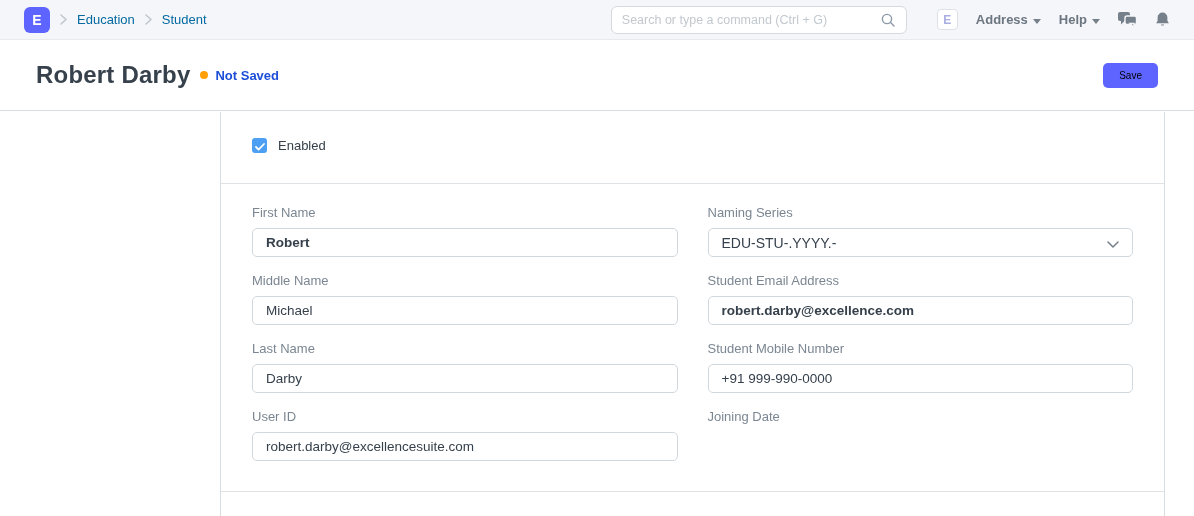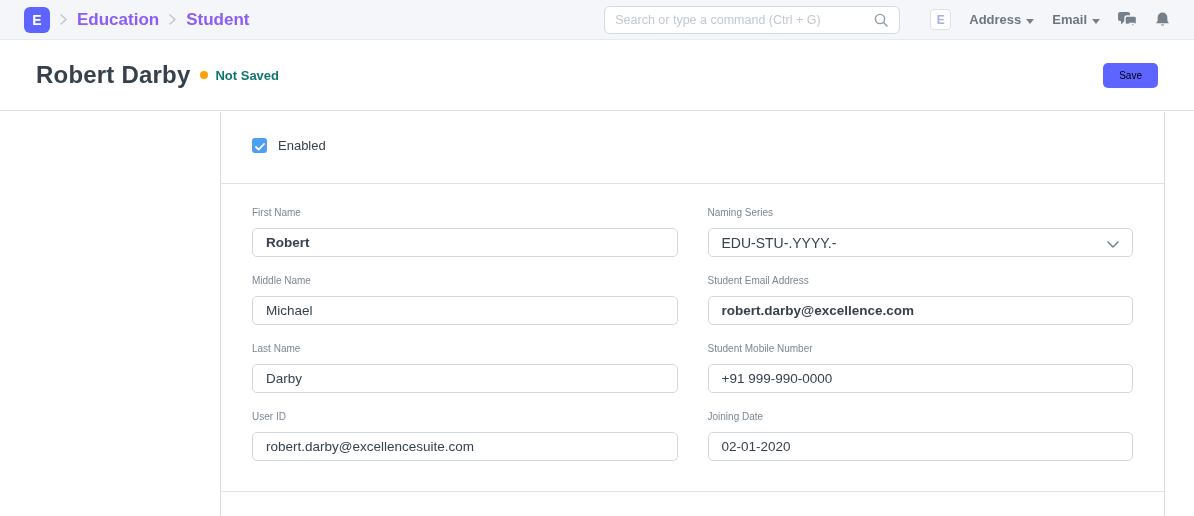--- a/index.html
+++ b/index.html
@@ -14,21 +14,21 @@
     height:40px; display:flex; align-items:center; padding:0 24px;
     background:#f5f6f9; border-bottom:1px solid #e8ebee;
   }
   .nav-left { display:flex; align-items:center; gap:10px; }
   .logo {
     width:26px; height:26px; border-radius:6px; background:#5e64ff;
     display:flex; align-items:center; justify-content:center;
     color:#fff; font-size:14px; font-weight:700; cursor:pointer;
   }
   .crumb-sep { display:flex; align-items:center; }
-  .crumb { font-size:17px; font-weight:700; color:#8b5cf6; cursor:pointer; }
+  .crumb { font-size:13px; font-weight:400; color:#0369a1; cursor:pointer; }
 
   .search-wrap {
     margin-left:auto; margin-right:30px; width:296px; height:28px;
     background:#fff; border:1px solid #d4dade; border-radius:6px;
     display:flex; align-items:center; padding:6px 10px;
   }
   .search-wrap input {
     flex:1; border:none; outline:none; font-size:12.5px; color:#36414c;
     font-family:inherit; background:transparent;
   }
@@ -45,21 +45,21 @@
   .nav-icon { display:flex; align-items:center; cursor:pointer; }
 
   
   .page-head {
     height:71px; display:flex; align-items:center; padding:0 36px;
     background:#fff; border-bottom:1px solid #d9dee2;
   }
   .page-title { font-size:24px; font-weight:700; color:#36414c; letter-spacing:.2px; }
   .indicator-dot { width:8px; height:8px; border-radius:50%; background:#ffa00a;
     margin-left:10px; margin-right:7px; }
-  .status-text { font-size:13px; font-weight:600; color:#0f766e; }
+  .status-text { font-size:13px; font-weight:600; color:#1d4ed8; }
   .save-btn {
     margin-left:auto; background:#5e64ff; color:#000000; border:none; cursor:pointer;
     font-size:10px; font-weight:500; padding:7px 16px; border-radius:5px;
     font-family:inherit;
   }
 
   
   .form-container {
     position:absolute; left:220px; top:112px; width:945px; height:404px;
     background:#fff; border-left:1px solid #d7dde1; border-right:1px solid #d7dde1;
@@ -72,21 +72,21 @@
     width:15px; height:15px; border-radius:3px; background:#4c9ff2;
     display:flex; align-items:center; justify-content:center;
   }
   .checkbox-label { font-size:13px; color:#36414c; }
 
   .section-fields {
     padding:21px 31px 30px; display:grid; grid-template-columns:1fr 1fr;
     column-gap:30px; row-gap:16px; border-bottom:1px solid #dfe3e6;
   }
   .field label {
-    display:block; font-size:10px; line-height:15px; color:#7b8692;
+    display:block; font-size:13px; line-height:15px; color:#7b8692;
     margin-bottom:8px;
   }
   .field input, .select-control {
     width:100%; height:29px; border:1px solid #d1d8dd; border-radius:5px;
     padding:0 13px; font-size:13.5px; color:#36414c; background:#fff;
     font-family:inherit; outline:none;
   }
   .input-mandatory { background:#fdf9e7; font-weight:700; color:#20272e; }
   .select-control {
     display:flex; align-items:center; justify-content:space-between;
@@ -129,21 +129,21 @@
       <div class="avatar">E</div>
       <div class="nav-link">
         <span>Address</span>
         <span>
           <svg width="8" height="5" viewBox="0 0 8 5">
               <path d="M0 0 L8 0 L4 5 Z" fill="#76808b"></path>
             </svg>
         </span>
       </div>
       <div class="nav-link">
-        <span>Email</span>
+        <span>Help</span>
         <span>
           <svg width="8" height="5" viewBox="0 0 8 5">
               <path d="M0 0 L8 0 L4 5 Z" fill="#76808b"></path>
             </svg>
         </span>
       </div>
       <span class="nav-icon">
         <svg width="19" height="16" viewBox="0 0 19 16">
           <g fill="#76808b">
             <rect x="0" y="0" width="12" height="9" rx="2"></rect>
@@ -225,21 +225,20 @@
         <input type="text" value="+91 999-990-0000" style="">
       </div>
 
       <div class="field">
         <label>User ID</label>
         <input type="text" value="robert.darby@excellencesuite.com" style="">
       </div>
 
       <div class="field">
         <label>Joining Date</label>
-        <input type="text" value="02-01-2020" style="">
       </div>
 
     </div>
 
     <div style="height:24px;"></div>
   </div>
 
 </div>
 
 </body></html>

